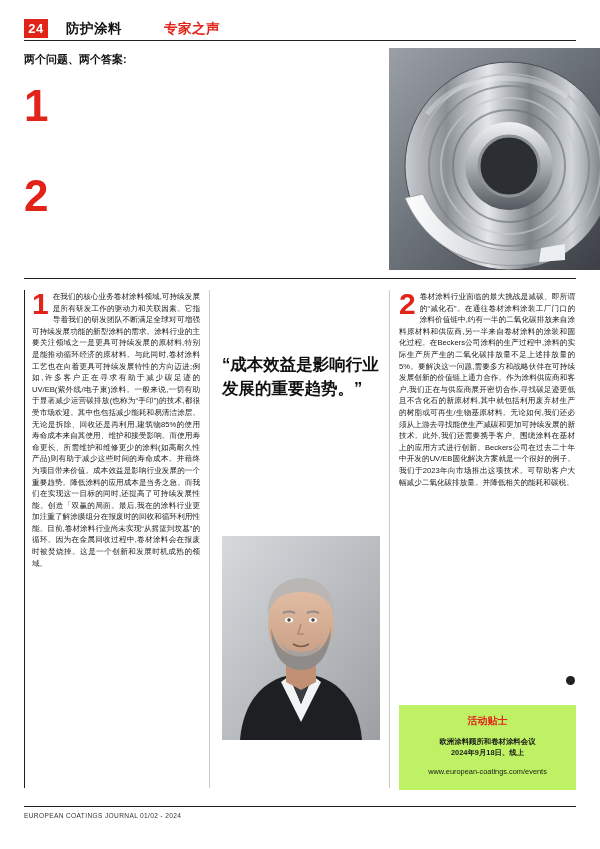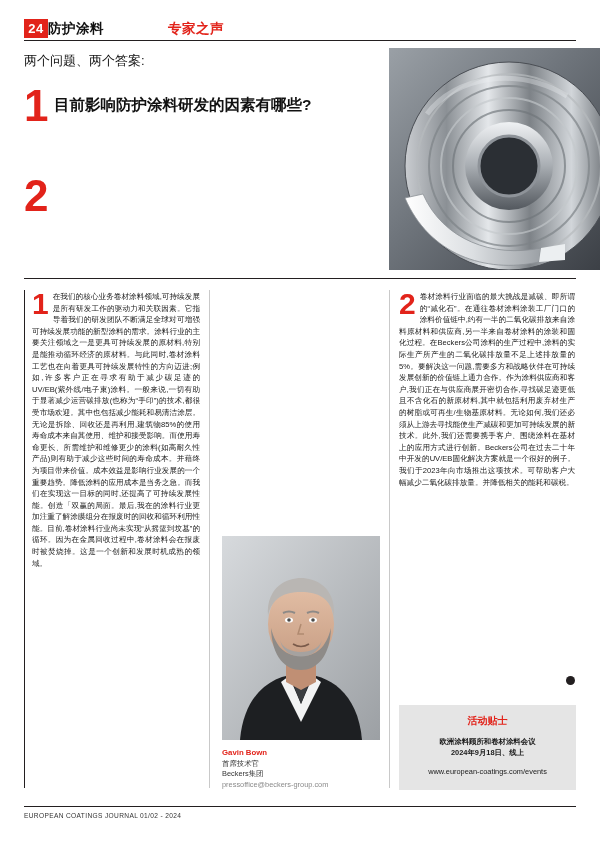--- a/index.html
+++ b/index.html
@@ -38,49 +38,49 @@
     font-size: 13px;
     font-weight: bold;
     width: 24px;
     height: 19px;
     display: flex;
     align-items: center;
     justify-content: center;
     letter-spacing: 0.5px;
   }
   .header-cat {
-    margin-left: 0;
+    margin-left: 18px;
     font-size: 13.5px;
     font-weight: bold;
     color: #111;
     letter-spacing: 0.5px;
   }
   .header-sub {
-    margin-left: 64px;
+    margin-left: 42px;
     font-size: 13.5px;
     font-weight: bold;
     color: #e2231a;
     letter-spacing: 0.5px;
   }
   .header-rule {
     position: absolute;
     left: 24px;
     top: 40px;
     width: 552px;
     height: 1px;
     background: #231f20;
   }
 
   
   .kicker {
     position: absolute;
     left: 24px;
     top: 52px;
-    font-size: 13px;
-    font-weight: normal;
+    font-size: 11px;
+    font-weight: bold;
     color: #111;
   }
   .q-block {
     position: absolute;
     left: 24px;
     width: 350px;
   }
   .q1 { top: 88px; }
   .q2 { top: 178px; }
   .q-row {
@@ -200,21 +200,21 @@
   }
   .byline .mail { color: #8a8a8a; }
 
   
   .eventbox {
     position: absolute;
     left: 399px;
     top: 705px;
     width: 177px;
     height: 85px;
-    background: #e5e5e5;
+    background: #bef264;
     box-sizing: border-box;
     padding: 9px 10px;
   }
   .eventbox .et {
     color: #e2231a;
     font-weight: bold;
     font-size: 10px;
     text-align: center;
     margin-bottom: 8px;
   }
@@ -277,21 +277,20 @@
     <div class="header-cat">防护涂料</div>
     <div class="header-sub">专家之声</div>
   </div>
   <div class="header-rule"></div>
 
   <div class="kicker">两个问题、两个答案:</div>
 
   <div class="q-block q1">
     <div class="q-row">
       <div class="q-numeral">1</div>
-      <div class="q-text">目前影响防护涂料研发的因素有哪些?</div>
     </div>
   </div>
 
   <div class="q-block q2">
     <div class="q-row">
       <div class="q-numeral">2</div>
     </div>
   </div>
 
   <div class="hero">
@@ -345,20 +344,21 @@
   <div class="rule-mid"></div>
 
   <div class="vrule vrule-1"></div>
   <div class="vrule vrule-2"></div>
   <div class="vrule vrule-3"></div>
 
   <div class="col col-1">
     <span class="dropcap">1</span><span>在我们的核心业务卷材涂料领域,可持续发展是所有研发工作的驱动力和关联因素。它指导着我们的研发团队不断满足全球对可增强可持续发展功能的新型涂料的需求。涂料行业的主要关注领域之一是更具可持续发展的原材料,特别是能推动循环经济的原材料。与此同时,卷材涂料工艺也在向着更具可持续发展特性的方向迈进;例如,许多客户正在寻求有助于减少碳足迹的UV/EB(紫外线/电子束)涂料。一般来说,一切有助于显著减少运营碳排放(也称为“手印”)的技术,都很受市场欢迎。其中也包括减少能耗和易清洁涂层。无论是拆除、回收还是再利用,建筑物85%的使用寿命成本来自其使用、维护和接受影响。而使用寿命更长、所需维护和维修更少的涂料(如高耐久性产品)则有助于减少这些时间的寿命成本。并藉终为项目带来价值。成本效益是影响行业发展的一个重要趋势。降低涂料的应用成本是当务之急。而我们在实现这一目标的同时,还提高了可持续发展性能。创造「双赢的局面。最后,我在的涂料行业更加注重了解涂膜组分在报废时的回收和循环利用性能。目前,卷材涂料行业尚未实现“从摇篮到坟墓”的循环。因为在金属回收过程中,卷材涂料会在报废时被焚烧掉。这是一个创新和发展时机成熟的领域。</span>
   </div>
 
+  <div class="pullquote">“成本效益是影响行业发展的重要趋势。”</div>
 
   <div class="portrait">
     <svg width="158" height="204" viewBox="0 0 158 204" xmlns="http://www.w3.org/2000/svg" aria-hidden="true">
       <defs>
         <linearGradient id="pbg" x1="0" y1="0" x2="1" y2="1">
           <stop offset="0%" stop-color="#d7dadd"></stop>
           <stop offset="100%" stop-color="#9ca0a4"></stop>
         </linearGradient>
         <linearGradient id="skin" x1="0" y1="0" x2="0" y2="1">
           <stop offset="0%" stop-color="#e3bfa6"></stop>
@@ -388,26 +388,20 @@
       <circle cx="91" cy="84" r="1.8" fill="#4a4a48"></circle>
 
       <path d="M61 77 Q67 74 73 77" stroke="#8d8a87" stroke-width="2" fill="none"></path>
       <path d="M85 77 Q91 74 97 77" stroke="#8d8a87" stroke-width="2" fill="none"></path>
 
       <path d="M79 88 L76 98 L82 98" stroke="#b08a70" stroke-width="1.5" fill="none"></path>
       <path d="M71 108 Q79 113 87 108" stroke="#7a5a4a" stroke-width="1.6" fill="none"></path>
     </svg>
   </div>
 
-  <div class="byline">
-    <div class="nm">Gavin Bown</div>
-    <div>首席技术官</div>
-    <div>Beckers集团</div>
-    <div class="mail">pressoffice@beckers-group.com</div>
-  </div>
 
   <div class="col col-3">
     <span class="dropcap">2</span><span>卷材涂料行业面临的最大挑战是减碳、即所谓的“减化石”。在通往卷材涂料涂装工厂门口的涂料价值链中,约有一半的二氧化碳排放来自涂料原材料和供应商,另一半来自卷材涂料的涂装和固化过程。在Beckers公司涂料的生产过程中,涂料的实际生产所产生的二氧化碳排放量不足上述排放量的5%。要解决这一问题,需要多方和战略伙伴在可持续发展创新的价值链上通力合作。作为涂料供应商和客户,我们正在与供应商展开密切合作,寻找碳足迹更低且不含化石的新原材料,其中就包括利用废弃材生产的树脂或可再生/生物基原材料。无论如何,我们还必须从上游去寻找能使生产减碳和更加可持续发展的新技术。此外,我们还需要携手客户、围绕涂料在基材上的应用方式进行创新。Beckers公司在过去二十年中开发的UV/EB固化解决方案就是一个很好的例子。我们于2023年向市场推出这项技术。可帮助客户大幅减少二氧化碳排放量。并降低相关的能耗和碳税。</span>
   </div>
 
   <div class="endmark"></div>
 
   <div class="eventbox">
     <div class="et">活动贴士</div>
     <div class="el">欧洲涂料顾所和卷材涂料会议</div>

